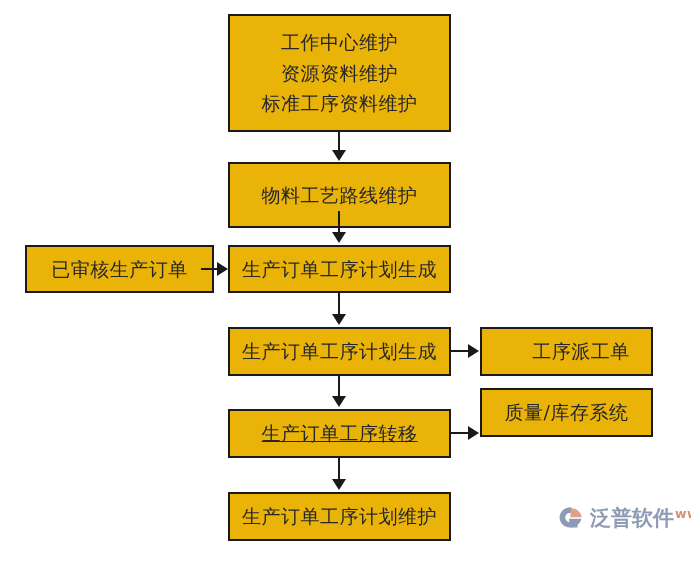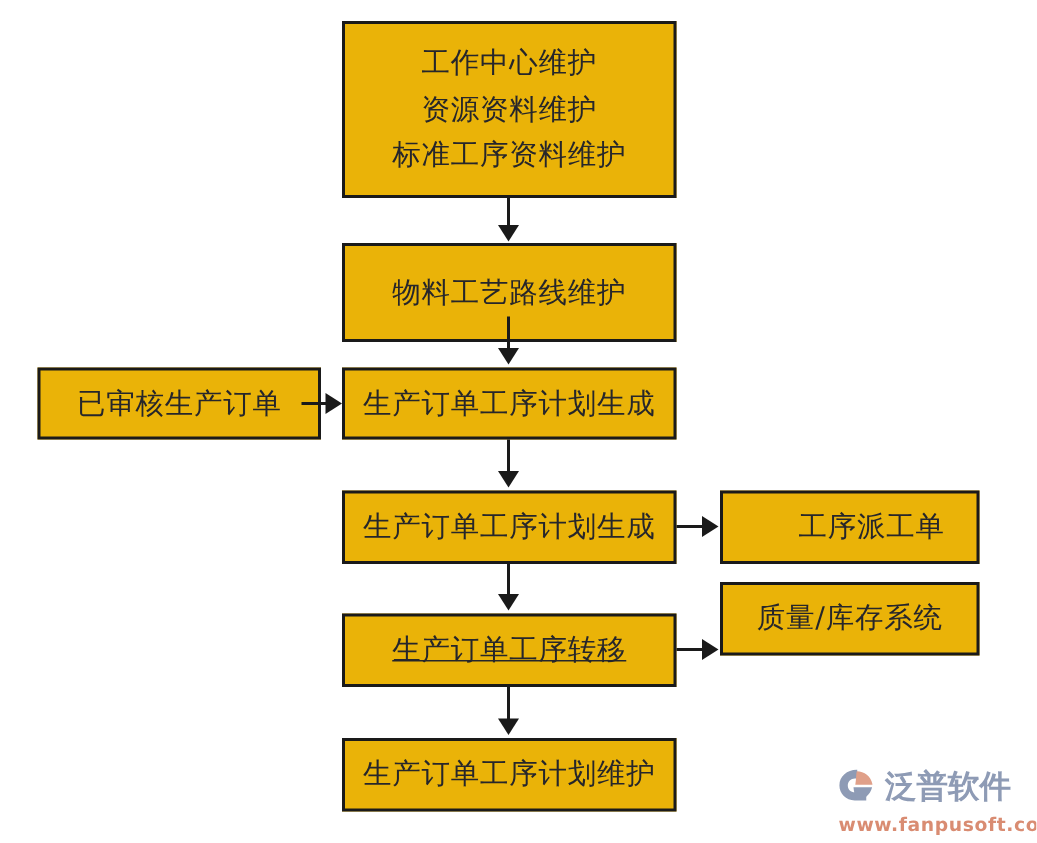--- a/index.html
+++ b/index.html
@@ -117,23 +117,23 @@
   .ha-r2-head    { left: 468px; top: 426px; }
 
   
   #watermark {
     position: absolute;
     left: 558px;
     top: 503px;
     width: 130px;
     height: 54px;
     display: flex;
-    flex-direction: column;
+    flex-direction: row;
     align-items: flex-start;
-    justify-content: flex-end;
+    justify-content: flex-start;
   }
   .wm-top {
     display: flex;
     align-items: center;
     gap: 4px;
     height: 30px;
   }
   .wm-mark {
     width: 28px;
     height: 26px;

